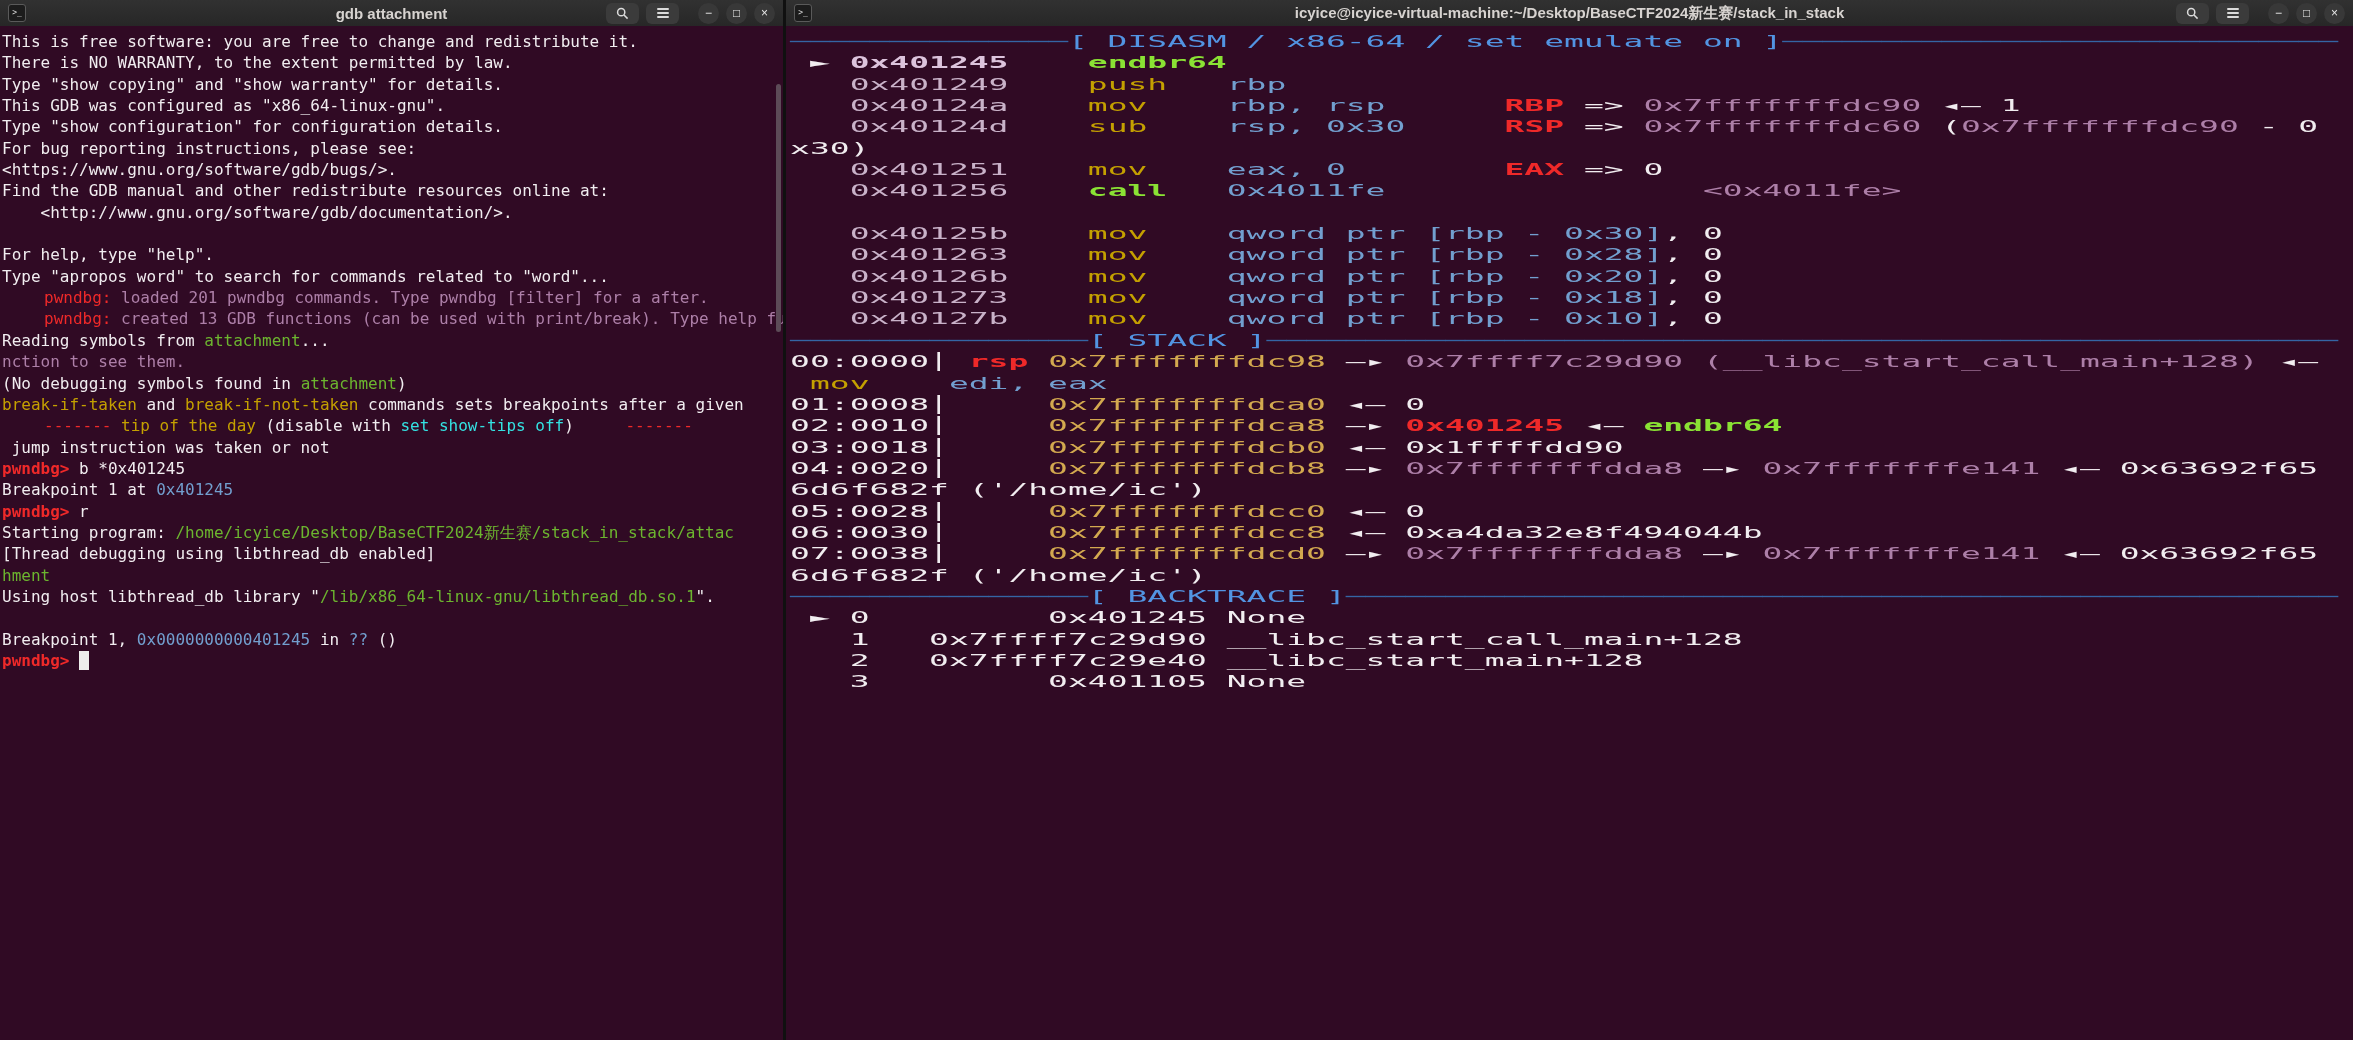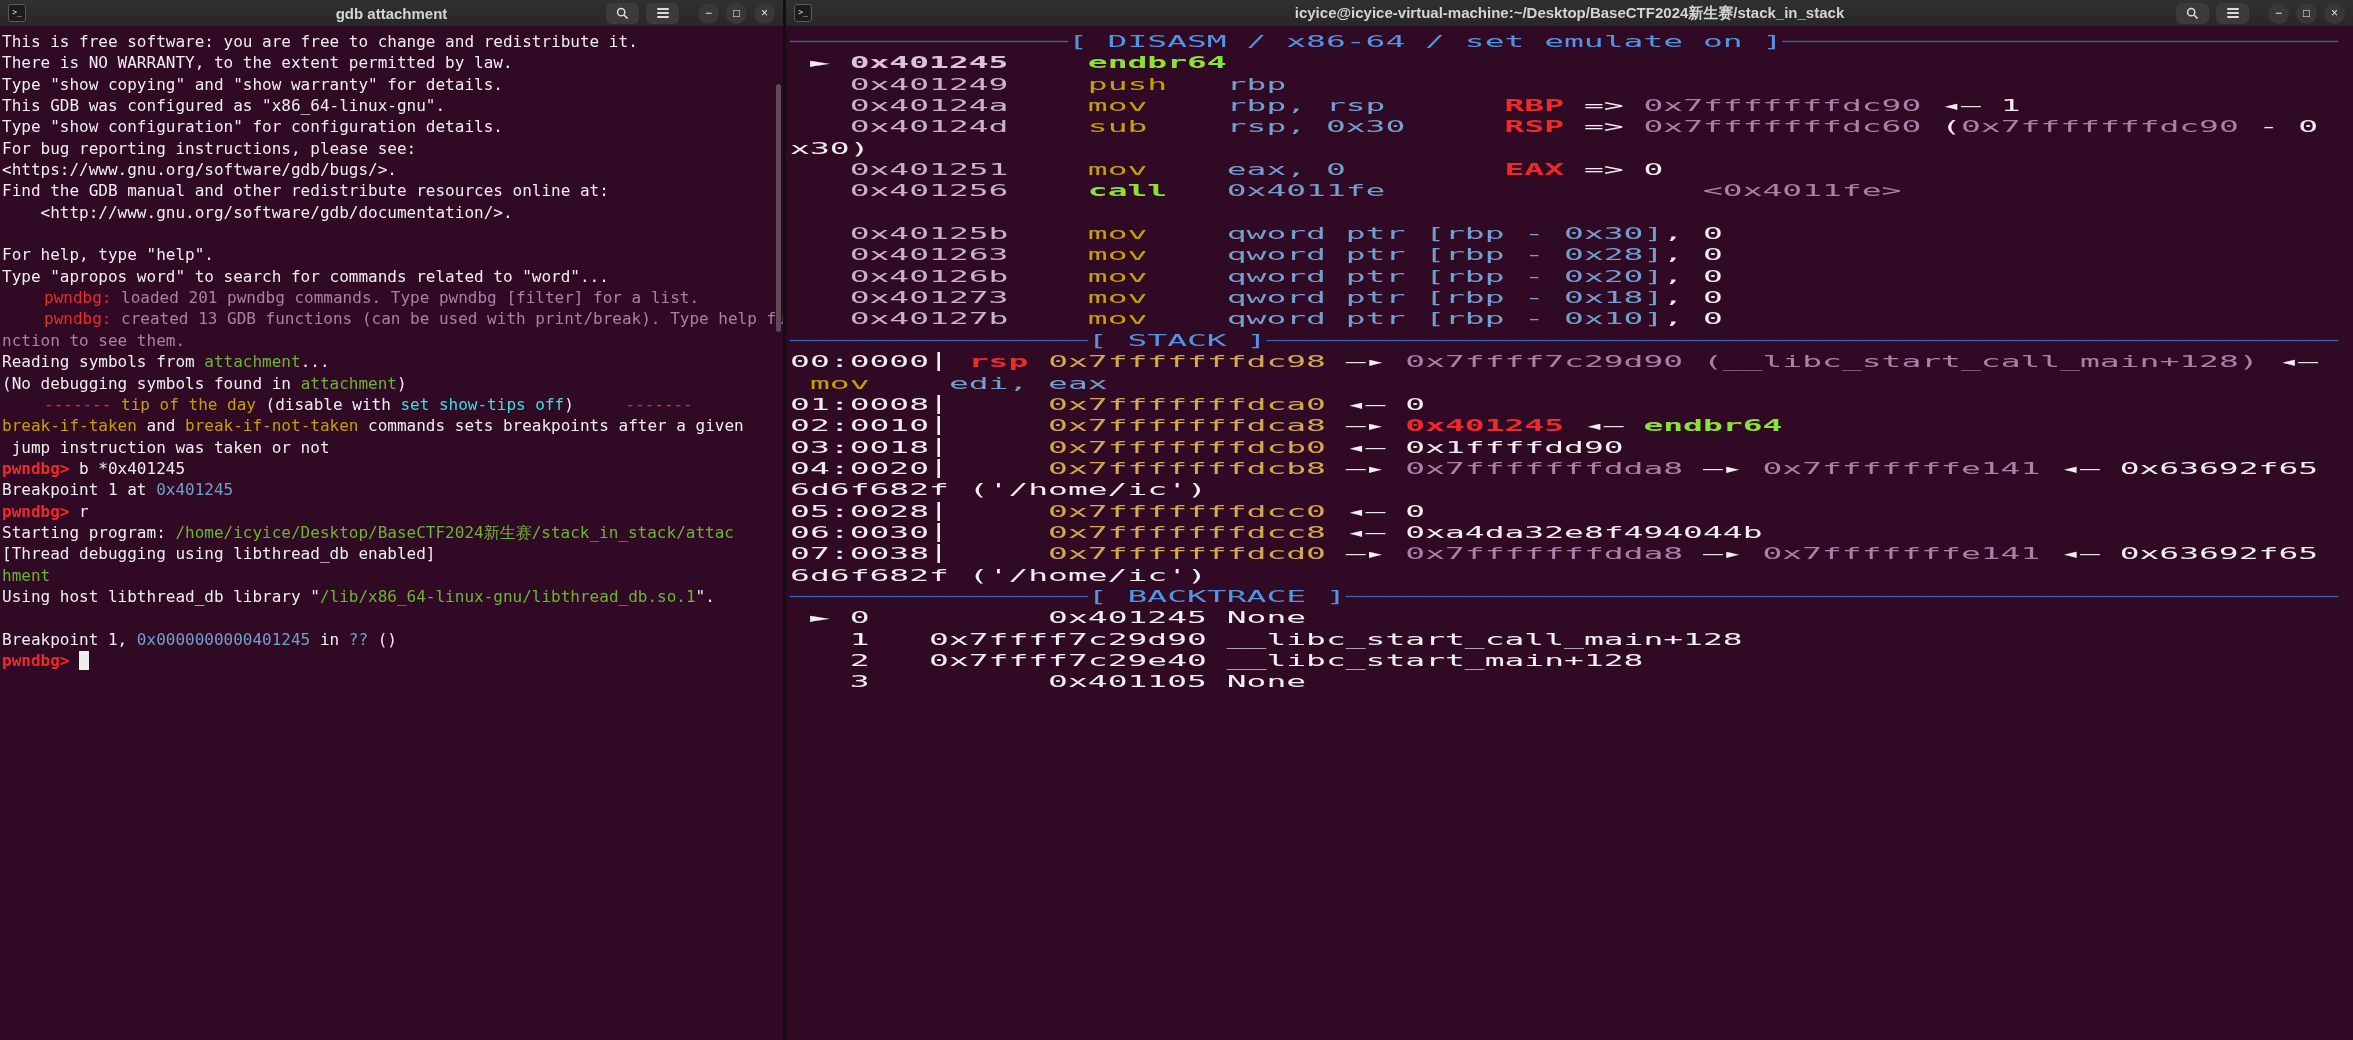--- a/index.html
+++ b/index.html
@@ -93,27 +93,27 @@
         <div class="tline"><span class="s-w">Type "show copying" and "show warranty" for details.</span></div>
         <div class="tline"><span class="s-w">This GDB was configured as "x86_64-linux-gnu".</span></div>
         <div class="tline"><span class="s-w">Type "show configuration" for configuration details.</span></div>
         <div class="tline"><span class="s-w">For bug reporting instructions, please see:</span></div>
         <div class="tline"><span class="s-w">&lt;https://www.gnu.org/software/gdb/bugs/&gt;.</span></div>
         <div class="tline"><span class="s-w">Find the GDB manual and other redistribute resources online at:</span></div>
         <div class="tline"><span class="s-w">    &lt;http://www.gnu.org/software/gdb/documentation/&gt;.</span></div>
         <div class="tline"> </div>
         <div class="tline"><span class="s-w">For help, type "help".</span></div>
         <div class="tline"><span class="s-w">Type "apropos word" to search for commands related to "word"...</span></div>
-        <div class="tline"><span class="s-rd">pwndbg: </span><span class="s-p">loaded 201 pwndbg commands. Type </span><span class="s-p">pwndbg [filter]</span><span class="s-p"> for a list.</span></div>
+        <div class="tline"><span class="s-rd">pwndbg: </span><span class="s-p">loaded 201 pwndbg commands. Type </span><span class="s-p">pwndbg [filter]</span><span class="s-p"> for a after.</span></div>
         <div class="tline"><span class="s-rd">pwndbg: </span><span class="s-p">created 13 GDB functions (can be used with print/break). Type help fu</span></div>
+        <div class="tline"><span class="s-w">Reading symbols from </span><span class="s-g">attachment</span><span class="s-w">...</span></div>
         <div class="tline"><span class="s-p">nction to see them.</span></div>
-        <div class="tline"><span class="s-w">Reading symbols from </span><span class="s-g">attachment</span><span class="s-w">...</span></div>
         <div class="tline"><span class="s-w">(No debugging symbols found in </span><span class="s-g">attachment</span><span class="s-w">)</span></div>
+        <div class="tline"><span class="s-y">break-if-taken</span><span class="s-w"> and </span><span class="s-y">break-if-not-taken</span><span class="s-w"> commands sets breakpoints after a given</span></div>
         <div class="tline"><span class="s-rd">------- </span><span class="s-y">tip of the day</span><span class="s-w"> (disable with </span><span class="s-c">set show-tips off</span><span class="s-w">) </span><span class="s-rd">-------</span></div>
-        <div class="tline"><span class="s-y">break-if-taken</span><span class="s-w"> and </span><span class="s-y">break-if-not-taken</span><span class="s-w"> commands sets breakpoints after a given</span></div>
         <div class="tline"><span class="s-w"> jump instruction was taken or not</span></div>
         <div class="tline"><span class="s-r">pwndbg&gt; </span><span class="s-w">b *0x401245</span></div>
         <div class="tline"><span class="s-w">Breakpoint 1 at </span><span class="s-b">0x401245</span></div>
         <div class="tline"><span class="s-r">pwndbg&gt; </span><span class="s-w">r</span></div>
         <div class="tline"><span class="s-w">Starting program: </span><span class="s-g">/home/icyice/Desktop/BaseCTF2024新生赛/stack_in_stack/attac</span></div>
         <div class="tline"><span class="s-w">[Thread debugging using libthread_db enabled]</span></div>
         <div class="tline"><span class="s-g">hment</span></div>
         <div class="tline"><span class="s-w">Using host libthread_db library "</span><span class="s-g">/lib/x86_64-linux-gnu/libthread_db.so.1</span><span class="s-w">".</span></div>
         <div class="tline"> </div>
         <div class="tline"><span class="s-w">Breakpoint 1, </span><span class="s-b">0x0000000000401245</span><span class="s-w"> in </span><span class="s-b">??</span><span class="s-w"> ()</span></div>

